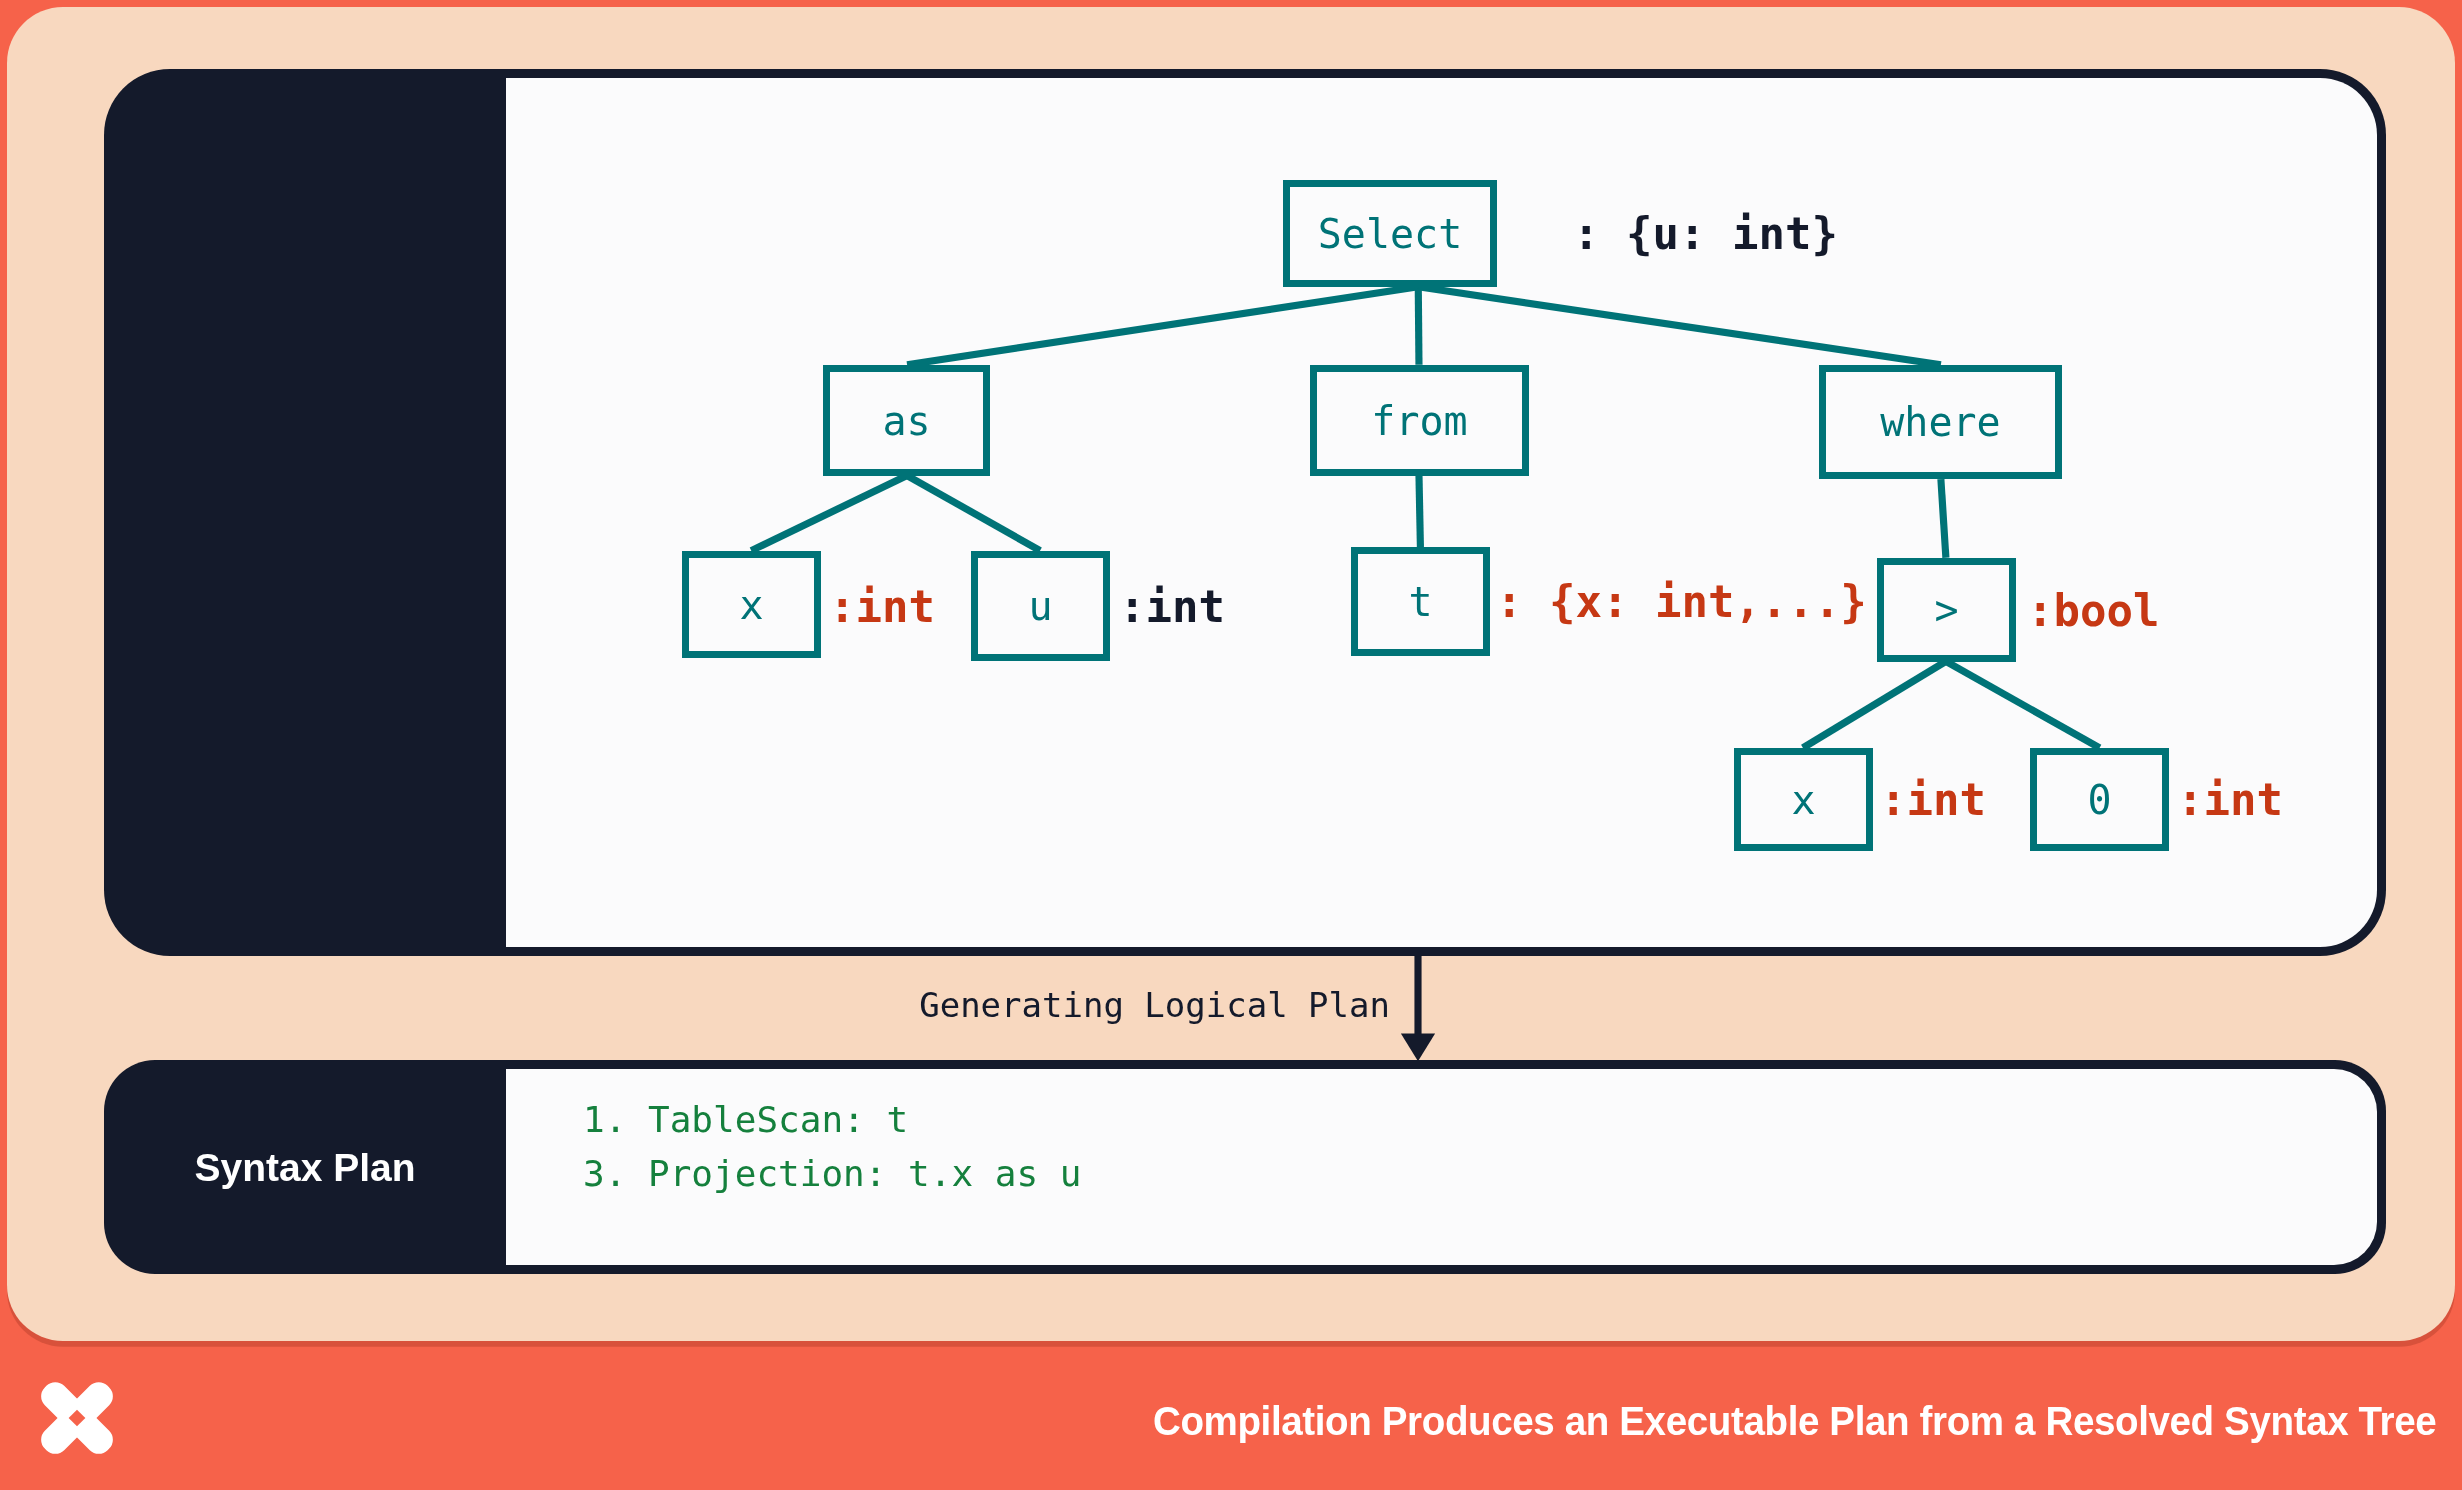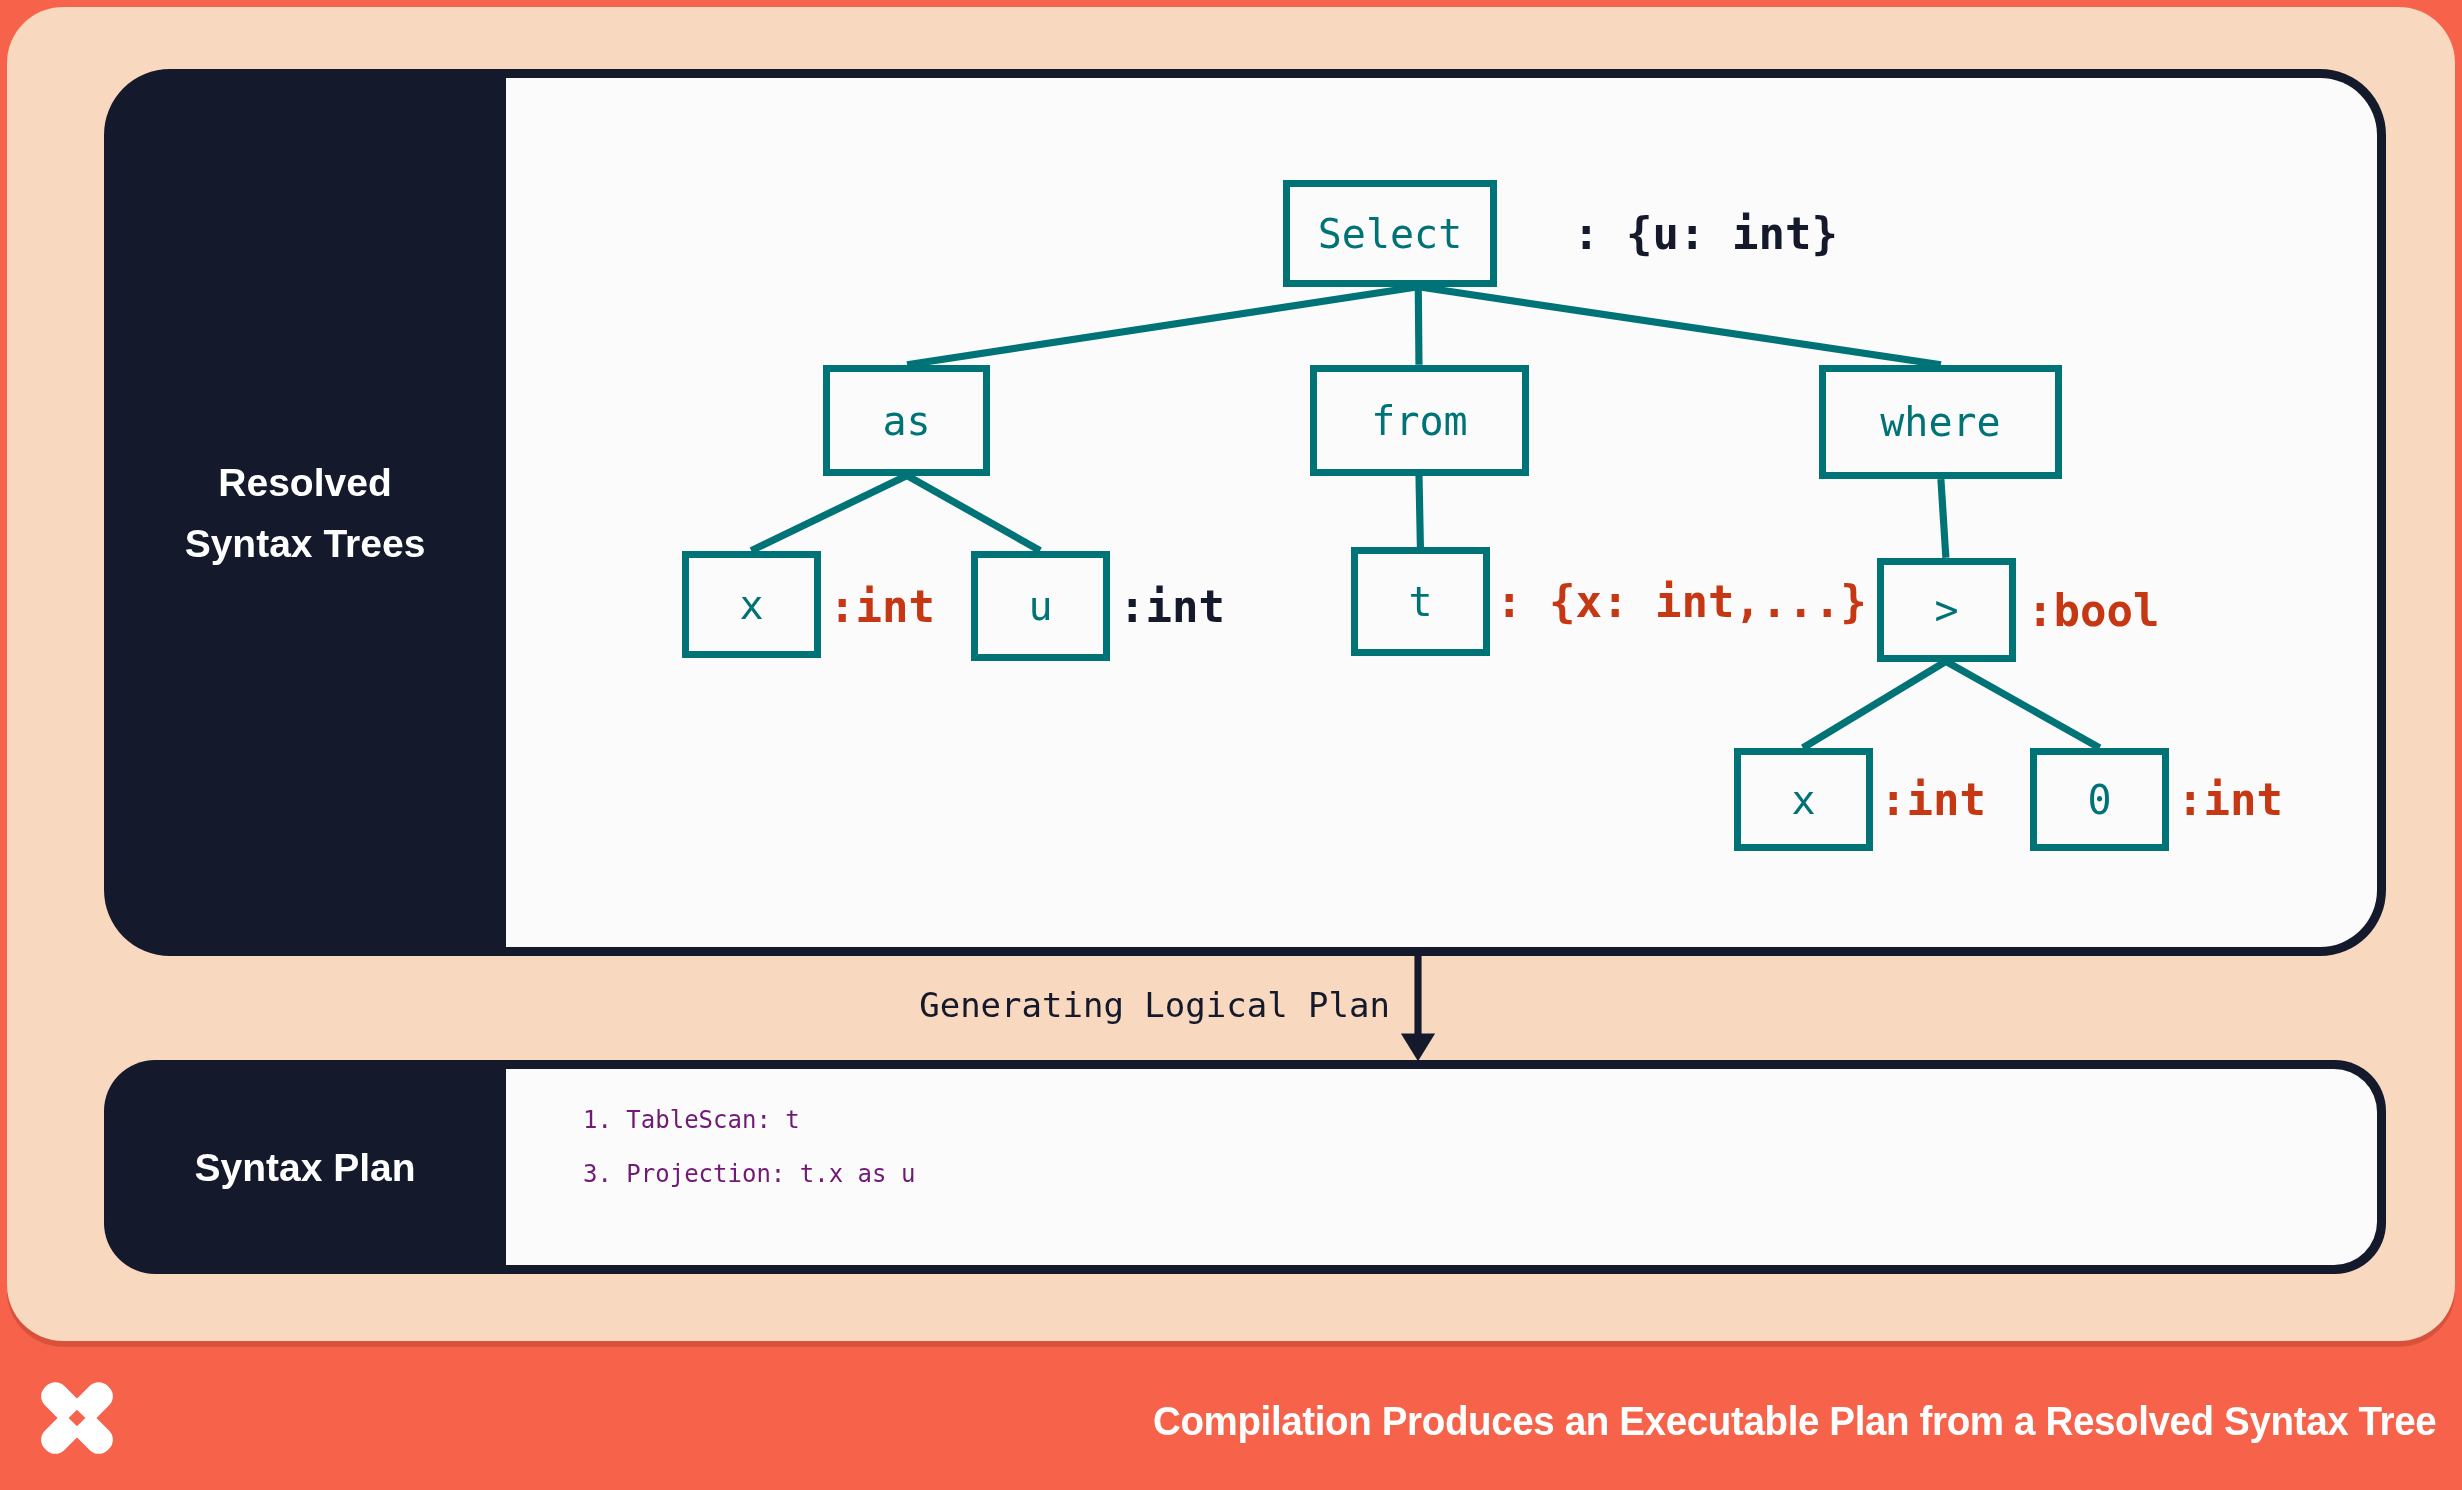--- a/index.html
+++ b/index.html
@@ -25,38 +25,34 @@
   .ann{position:absolute;transform:translateY(-50%);white-space:nowrap;z-index:2;
        font-family:"DejaVu Sans Mono",monospace;font-weight:bold;font-size:44px;}
   .ann.dark{color:#141a2b;}
   .ann.red{color:#c63814;}
   
   .transition-label{position:absolute;right:1072px;top:1005px;transform:translateY(-50%);
        font-family:"DejaVu Sans Mono",monospace;font-size:34px;color:#141a2b;white-space:nowrap;}
   .transition-arrow{position:absolute;left:1393px;top:955px;}
   
   .steps{position:absolute;left:77px;top:24px;font-family:"DejaVu Sans Mono",monospace;
-       font-size:24px;line-height:54px;color:#701a75;}
+       font-size:36px;line-height:54px;color:#15803d;}
   
   .footer-logo{position:absolute;left:40px;top:1381px;}
   .footer-title{position:absolute;right:26px;top:1421px;transform:translateY(-50%) scaleX(.94);
        transform-origin:100% 50%;color:#ffffff;font-weight:bold;font-size:41px;letter-spacing:-0.4px;white-space:nowrap;}
 </style>
 </head>
 <body>
 
 <div id="stage">
 
   <div class="peach"></div>
 
   <section class="panel top">
-    <div class="panel-label">
-      <span>Resolved</span>
-      <span>Syntax Trees</span>
-    </div>
     <div class="content" style="overflow:hidden;">
 
       <svg class="edges" width="1871" height="868" viewBox="0 0 2617 1214" fill="none" stroke="#007377" stroke-width="10">
         <line x1="1276" y1="292" x2="561" y2="401"></line>
         <line x1="1276" y1="292" x2="1277" y2="401"></line>
         <line x1="1276" y1="292" x2="2007" y2="401"></line>
         <line x1="561" y1="556" x2="343" y2="661"></line>
         <line x1="561" y1="556" x2="747" y2="661"></line>
         <line x1="1277" y1="556" x2="1279" y2="656"></line>
         <line x1="2007" y1="561" x2="2014" y2="671"></line>

